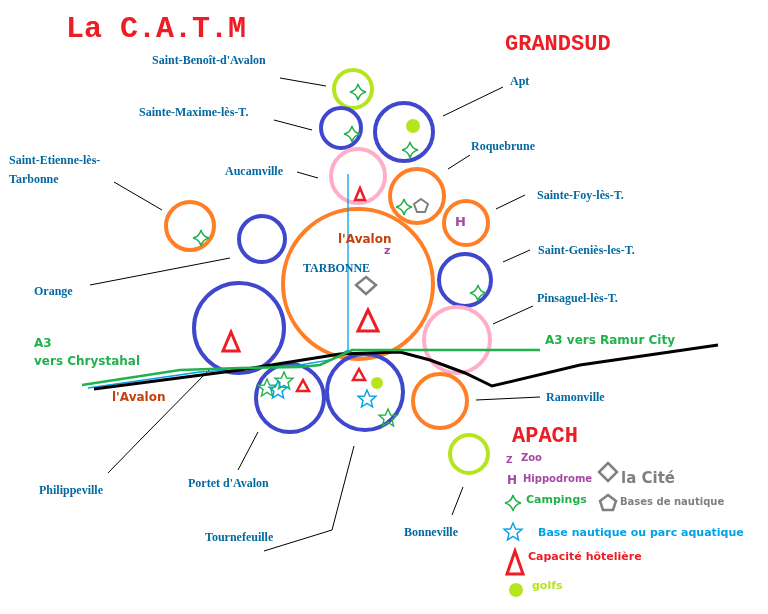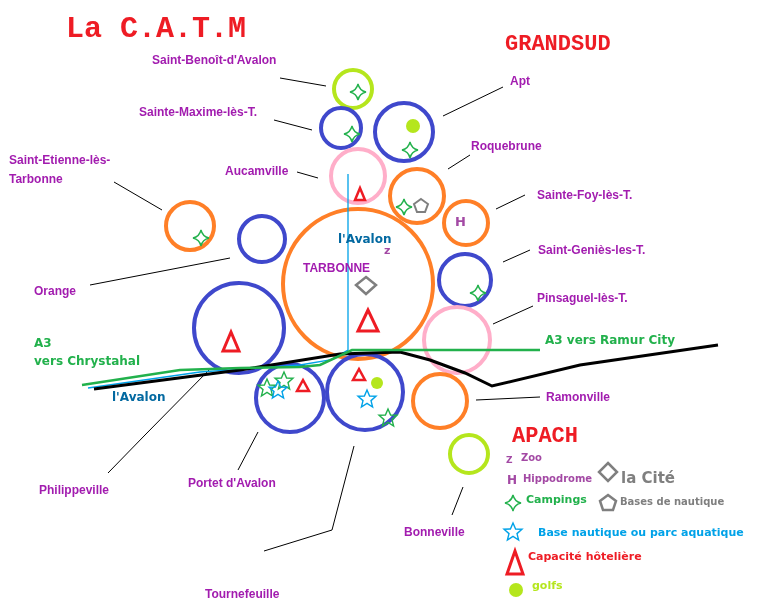--- a/index.html
+++ b/index.html
@@ -1,21 +1,21 @@
 <!DOCTYPE html>
 <html><head>
   <meta charset="utf-8">
   <style>
     html, body { margin: 0; padding: 0; background: #ffffff; }
     body { width: 768px; height: 614px; position: relative; overflow: hidden; font-family: "Liberation Sans", sans-serif; }
     #map { position: absolute; left: 0; top: 0; width: 768px; height: 614px; }
-    .lbl { position: absolute; font-family: Liberation Sans, sans-serif; font-weight: bold; font-size: 12px; color: #a21caf; white-space: nowrap; line-height: 14px; }
+    .lbl { position: absolute; font-family: Liberation Serif, serif; font-weight: bold; font-size: 12px; color: #0369a1; white-space: nowrap; line-height: 14px; }
     .title { position: absolute; font-family: Liberation Mono, monospace; font-weight: bold; color: #ee1c24; white-space: nowrap; }
     .green-lbl { position: absolute; font-family: "DejaVu Sans", sans-serif; font-weight: bold; font-size: 12px; color: #22b14c; white-space: nowrap; line-height: 18px; }
-    .blue-lbl { position: absolute; font-family: "DejaVu Sans", sans-serif; font-weight: bold; font-size: 12px; color: #0369a1; white-space: nowrap; }
+    .blue-lbl { position: absolute; font-family: "DejaVu Sans", sans-serif; font-weight: bold; font-size: 12px; color: #c2410c; white-space: nowrap; }
     .legend-item { position: absolute; font-family: "DejaVu Sans", sans-serif; font-weight: bold; font-size: 11px; white-space: nowrap; }
   </style>
 </head>
 <body>
 
 <svg id="map" width="768" height="614" viewBox="0 0 768 614" xmlns="http://www.w3.org/2000/svg">
   <defs>
     <g id="sparkle">
       <path d="M0,-8 Q1.5,-1.5 8,0 Q1.5,1.5 0,8 Q-1.5,1.5 -8,0 Q-1.5,-1.5 0,-8 Z" fill="none" stroke="#22b14c" stroke-width="1.4"></path>
     </g>
@@ -114,21 +114,21 @@
 <div class="lbl" style="left:471px;top:139px;">Roquebrune</div>
 <div class="lbl" style="left:9px;top:153px;">Saint-Etienne-lès-</div>
 <div class="lbl" style="left:9px;top:172px;">Tarbonne</div>
 <div class="lbl" style="left:537px;top:188px;">Sainte-Foy-lès-T.</div>
 <div class="lbl" style="left:303px;top:261px;">TARBONNE</div>
 <div class="lbl" style="left:34px;top:284px;">Orange</div>
 <div class="lbl" style="left:538px;top:243px;">Saint-Geniès-les-T.</div>
 <div class="lbl" style="left:537px;top:291px;">Pinsaguel-lès-T.</div>
 <div class="lbl" style="left:39px;top:483px;">Philippeville</div>
 <div class="lbl" style="left:188px;top:476px;text-align:right;">Portet d'Avalon</div>
-<div class="lbl" style="left:205px;top:587px;text-align:center;">Tournefeuille</div>
+<div class="lbl" style="left:205px;top:530px;text-align:center;">Tournefeuille</div>
 <div class="lbl" style="left:546px;top:390px;">Ramonville</div>
 <div class="lbl" style="left:404px;top:525px;">Bonneville</div>
 
 <div class="green-lbl" style="left:34px;top:334px;">A3</div>
 <div class="green-lbl" style="left:34px;top:352px;">vers Chrystahal</div>
 <div class="green-lbl" style="left:545px;top:331px;">A3 vers Ramur City</div>
 <div class="blue-lbl" style="left:338px;top:232px;">l'Avalon</div>
 <div class="blue-lbl" style="left:112px;top:390px;">l'Avalon</div>
 
 <div class="legend-item" style="left:521px;top:452px;color:#a349a4;font-size:10px;">Zoo</div>

